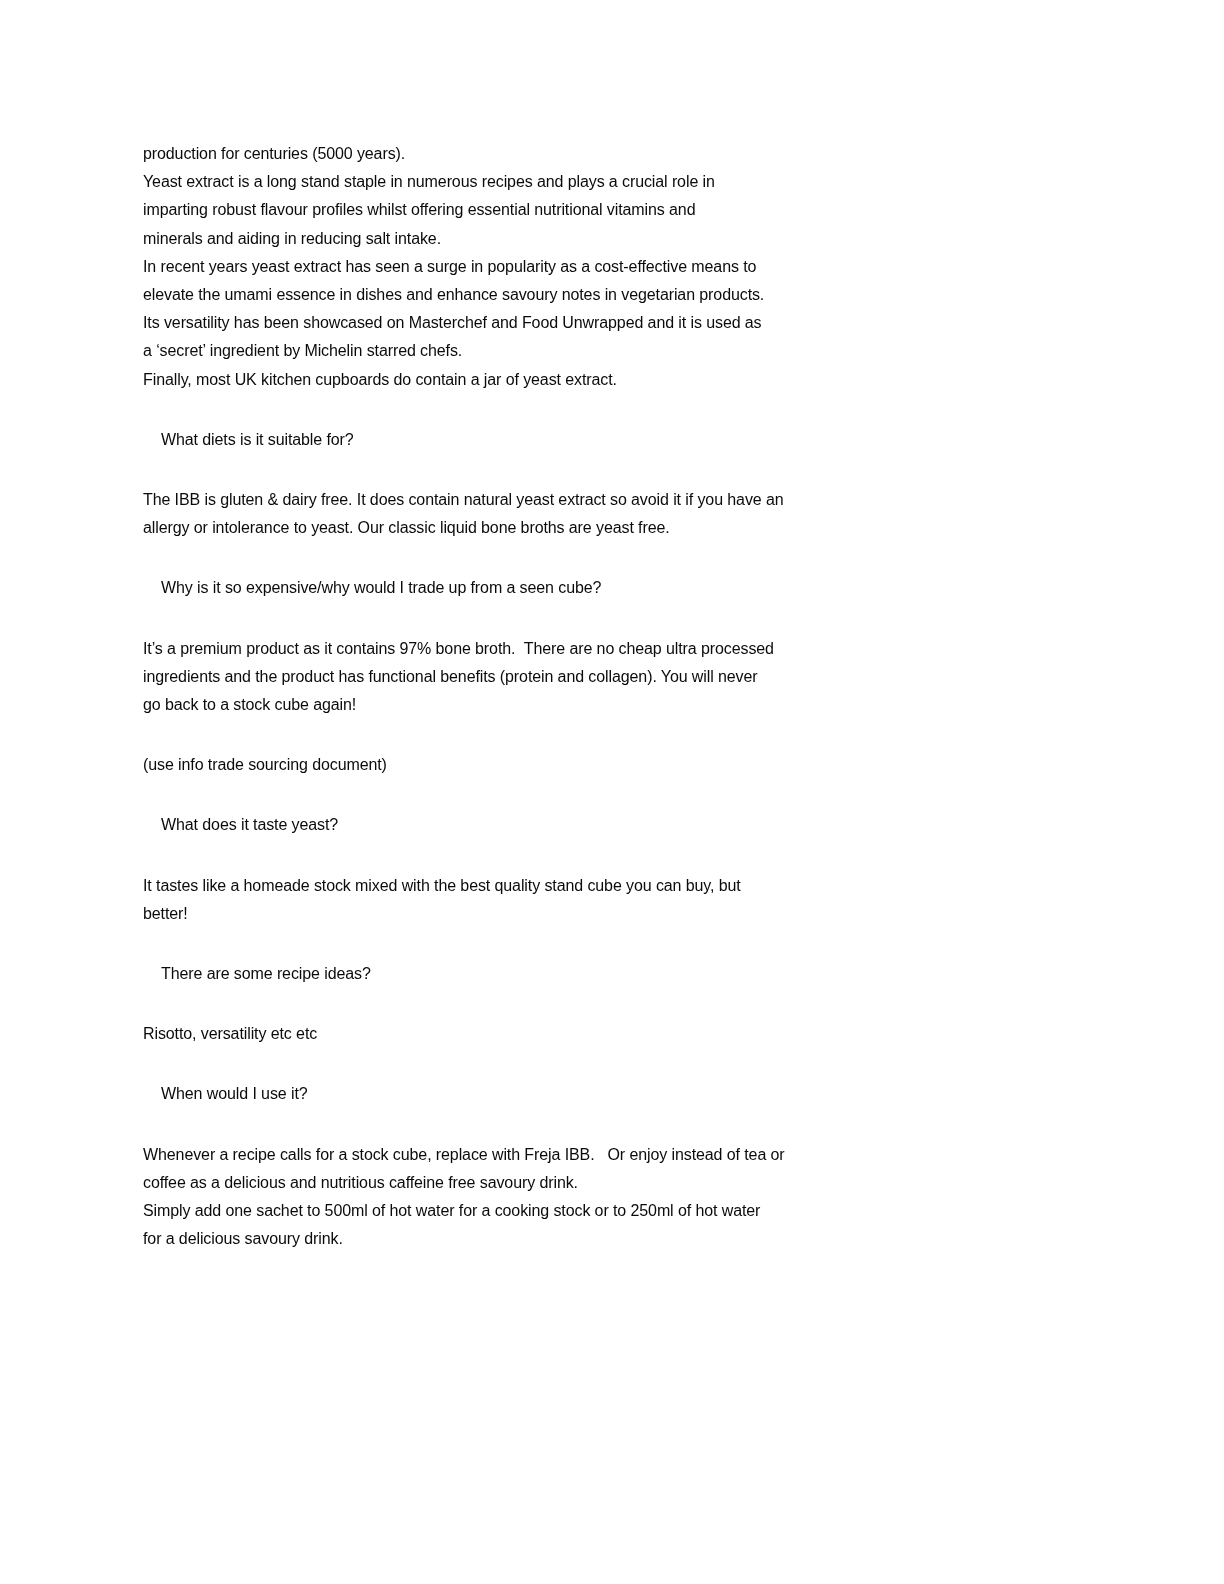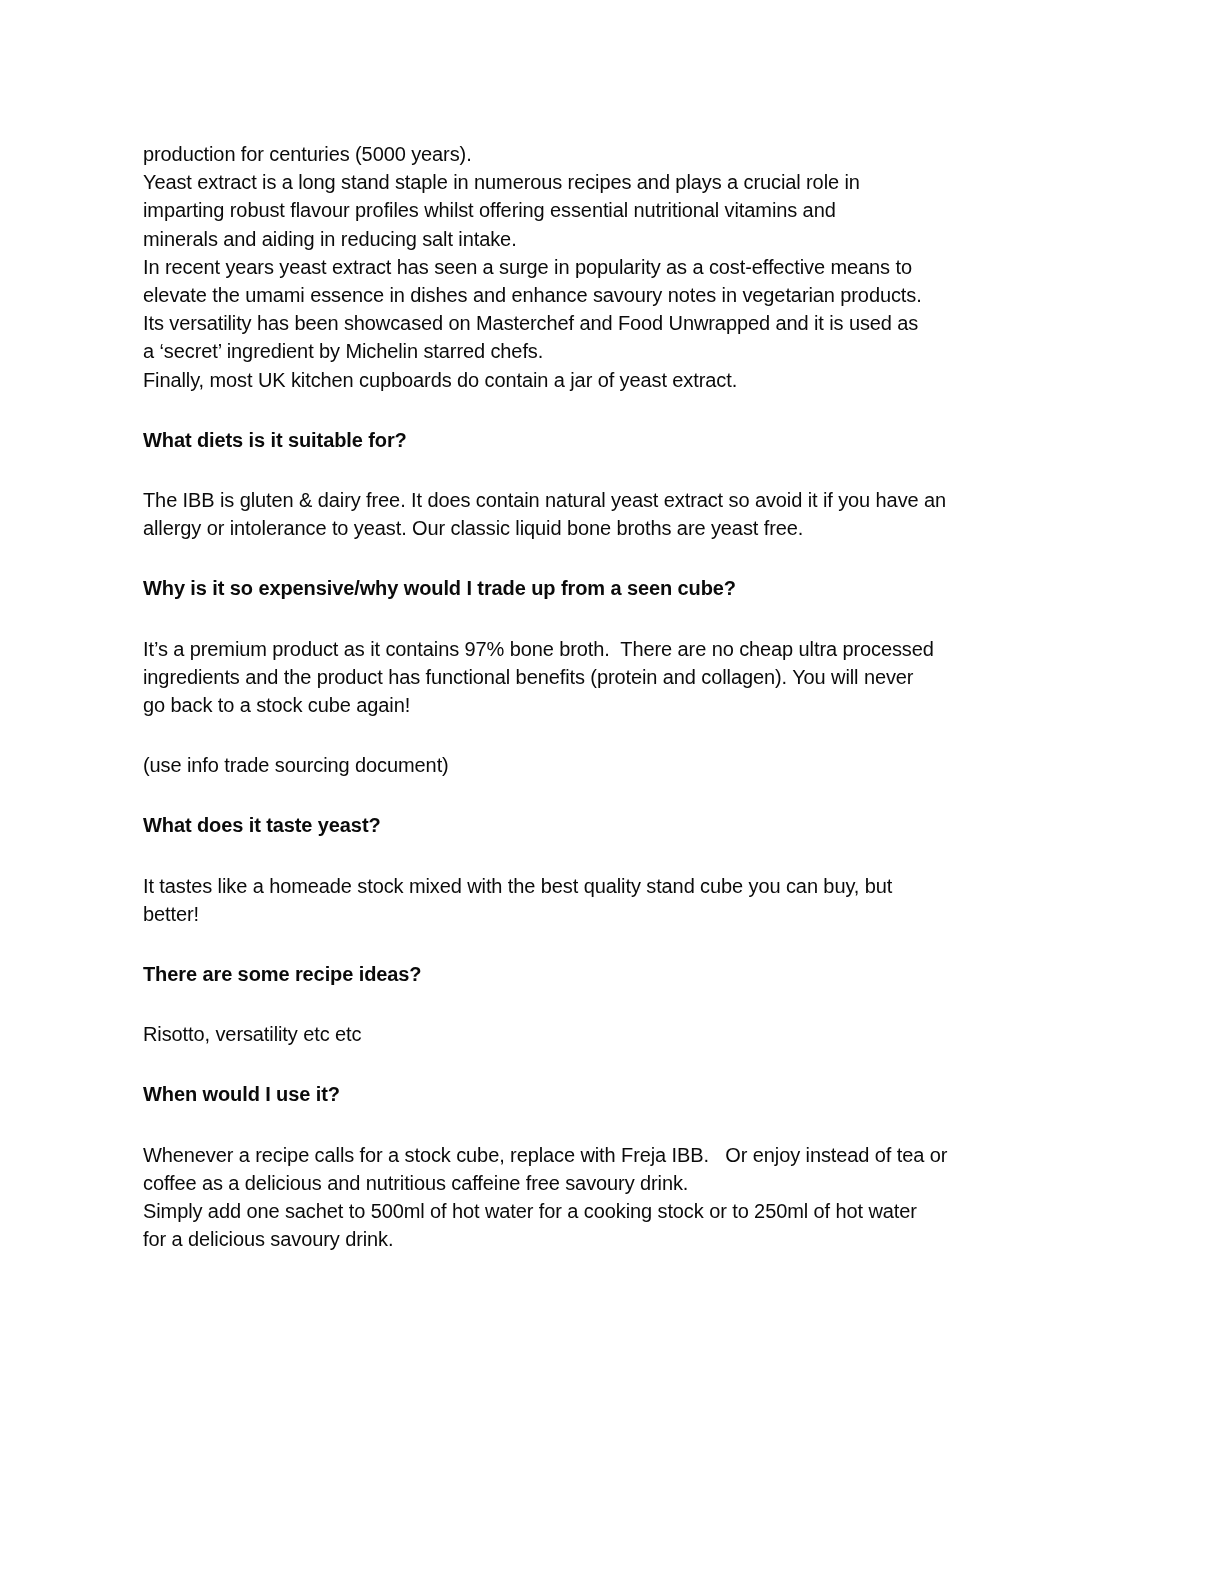--- a/index.html
+++ b/index.html
@@ -9,32 +9,33 @@
   }
   .page {
     position: relative;
     width: 1224px;
     height: 1301px;
     background: #ffffff;
     box-sizing: border-box;
     padding: 140px 118px 0 143px;
     color: #0b0b0b;
     font-family: "Liberation Sans", "DejaVu Sans", sans-serif;
-    font-size: 20px;
+    font-size: 16px;
     letter-spacing: -0.1px;
     overflow: hidden;
   }
   .doc-block {
     white-space: pre-wrap;
     line-height: 28.2px;
     margin: 0 0 32px 0;
     max-width: 963px;
   }
   .doc-block.heading {
-    font-weight: bold;
+    font-weight: normal;
+    margin-left: 18px;
   }
 </style>
 </head>
 <body>
 
 <div class="page">
   <div class="doc-block paragraph">production for centuries (5000 years).
 Yeast extract is a long stand staple in numerous recipes and plays a crucial role in
 imparting robust flavour profiles whilst offering essential nutritional vitamins and
 minerals and aiding in reducing salt intake.

